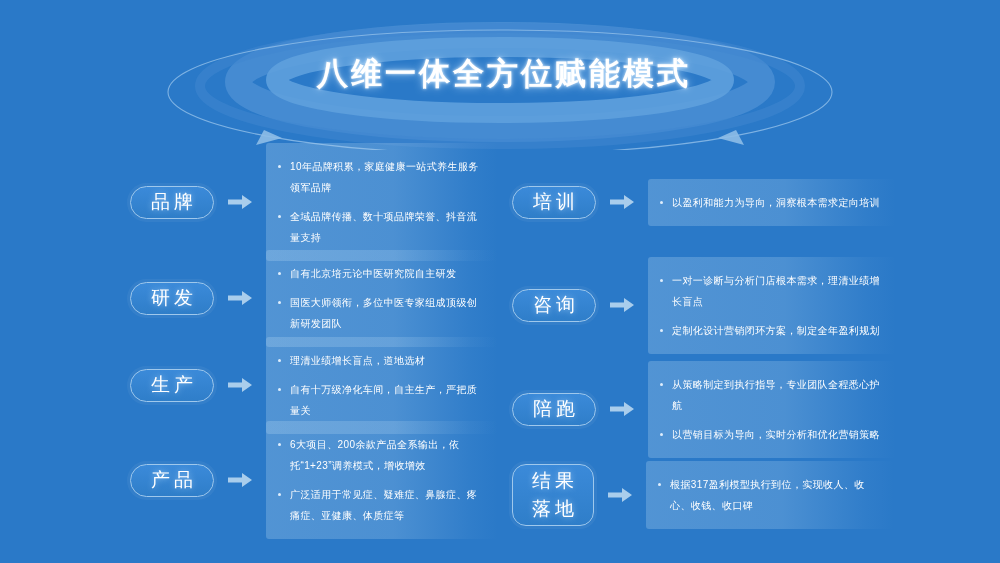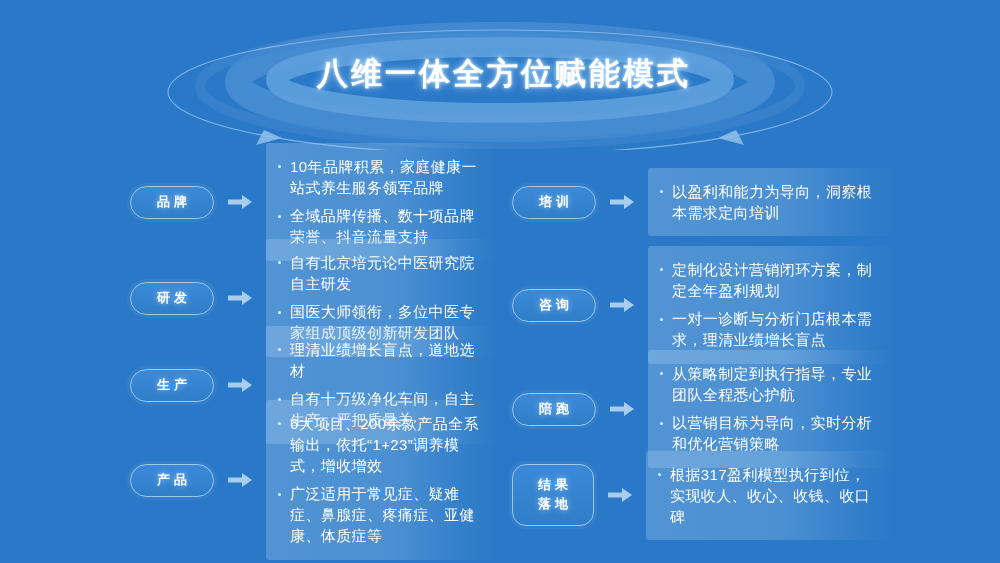--- a/index.html
+++ b/index.html
@@ -68,22 +68,22 @@
     align-items: center;
     height: 0;
   }
 
   .pill {
     box-sizing: border-box;
     background: linear-gradient(180deg, #3b8ad9 0%, #2f7ec9 100%);
     border: 1.5px solid #9fc8ec;
     border-radius: 22px;
     color: #ffffff;
-    font-size: 13px;
-    font-weight: bold;
+    font-size: 19px;
+    font-weight: normal;
     letter-spacing: 4px;
     text-indent: 4px;
     text-align: center;
     display: flex;
     flex-direction: column;
     align-items: center;
     justify-content: center;
     text-shadow: 0 0 6px rgba(180,220,255,0.8);
     box-shadow: 0 0 0 3px rgba(255,255,255,0.05);
     flex: none;
@@ -121,21 +121,21 @@
 
   .bullets {
     margin: 0;
     padding: 0;
     list-style: none;
   }
   .bullets li {
     position: relative;
     padding-left: 14px;
     color: #ffffff;
-    font-size: 15px;
+    font-size: 10px;
     line-height: 21px;
     letter-spacing: 0.4px;
   }
   .bullets li + li { margin-top: 8px; font-family: Liberation Serif, serif; }
   .bullets li::before {
     content: "";
     position: absolute;
     left: 2px;
     top: 9px;
     width: 3px;
@@ -266,22 +266,22 @@
       <div class="pill one-line">
         <span class="pill-line">咨询</span>
       </div>
       <div class="arrow">
         <svg width="26" height="20" viewBox="0 0 26 20">
             <path d="M1 7.5 H15 V3 L25 10 L15 17 V12.5 H1 Z" fill="#a9cdec"></path>
           </svg>
       </div>
       <div class="panel" style="width:248px;">
         <ul class="bullets">
+          <li>一对一诊断与分析门店根本需求，理清业绩增长盲点</li>
           <li>定制化设计营销闭环方案，制定全年盈利规划</li>
-          <li>一对一诊断与分析门店根本需求，理清业绩增长盲点</li>
         </ul>
       </div>
     </div>
 
     <div class="row" style="left:12px; top:409px;">
       <div class="pill one-line">
         <span class="pill-line">陪跑</span>
       </div>
       <div class="arrow">
         <svg width="26" height="20" viewBox="0 0 26 20">

